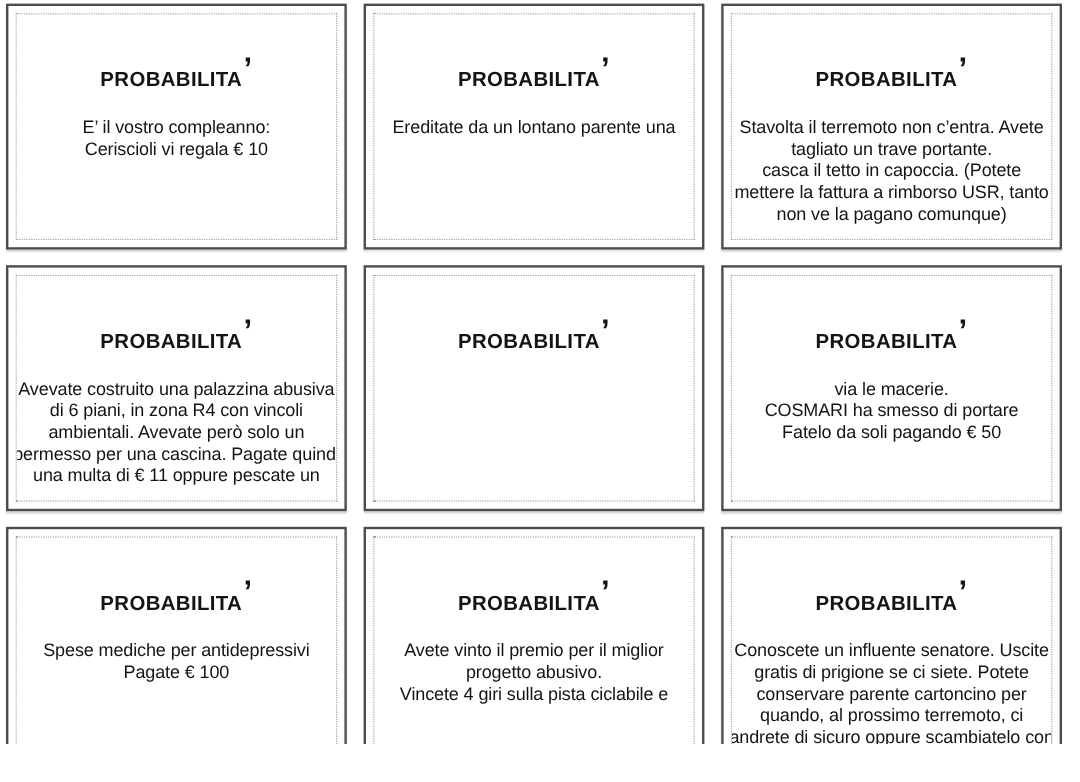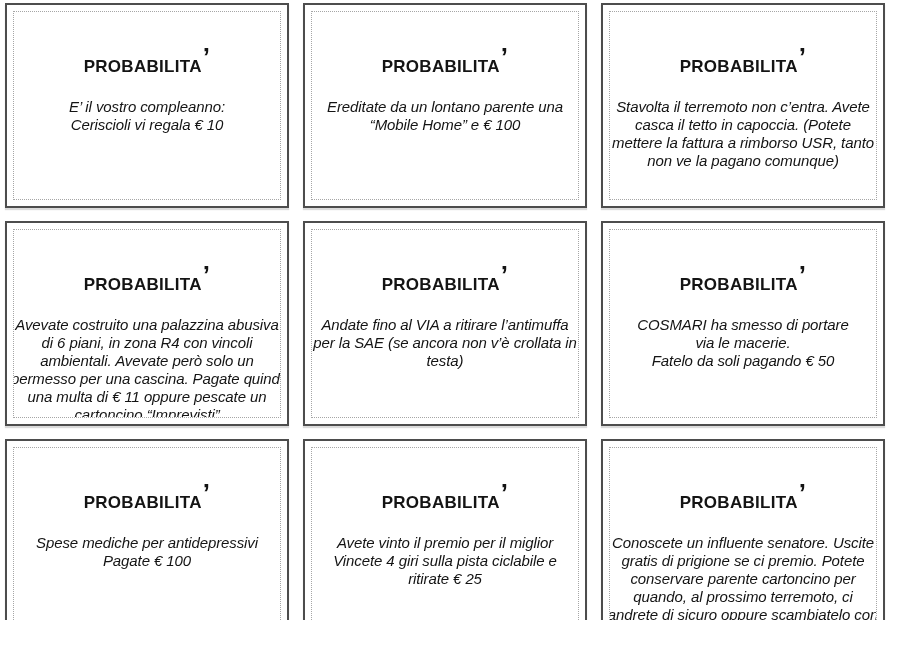--- a/index.html
+++ b/index.html
@@ -47,21 +47,20 @@
   }
   .title-apostrophe {
     display: inline-block;
     font-size: 26px;
     line-height: 10px;
     vertical-align: 6px;
     margin-left: 1px;
   }
   .card-body {
     margin-top: 21px;
-    font-style: italic;
     font-size: 15px;
     line-height: 18px;
     letter-spacing: -0.1px;
     color: #141414;
   }
   .body-line {
     display: flex;
     justify-content: center;
     white-space: nowrap;
   }
@@ -78,100 +77,94 @@
           <div class="body-line">Ceriscioli vi regala € 10</div>
         </div>
     </div>
   </div>
 
   <div class="card">
     <div class="card-inner">
       <div class="card-title"><span class="title-text">PROBABILITA</span><span class="title-apostrophe">’</span></div>
       <div class="card-body">
           <div class="body-line">Ereditate da un lontano parente una</div>
-          <div class="body-line">“Mobile Home” e € 100</div>
         </div>
     </div>
   </div>
 
   <div class="card">
     <div class="card-inner">
       <div class="card-title"><span class="title-text">PROBABILITA</span><span class="title-apostrophe">’</span></div>
       <div class="card-body">
           <div class="body-line">Stavolta il terremoto non c’entra. Avete</div>
+          <div class="body-line">tagliato un trave portante.</div>
           <div class="body-line">casca il tetto in capoccia. (Potete</div>
           <div class="body-line">mettere la fattura a rimborso USR, tanto</div>
           <div class="body-line">non ve la pagano comunque)</div>
         </div>
     </div>
   </div>
 
   <div class="card">
     <div class="card-inner">
       <div class="card-title"><span class="title-text">PROBABILITA</span><span class="title-apostrophe">’</span></div>
       <div class="card-body">
           <div class="body-line">Avevate costruito una palazzina abusiva</div>
           <div class="body-line">di 6 piani, in zona R4 con vincoli</div>
           <div class="body-line">ambientali. Avevate però solo un</div>
           <div class="body-line">permesso per una cascina. Pagate quindi</div>
           <div class="body-line">una multa di € 11 oppure pescate un</div>
-          <div class="body-line">cartoncino “Imprevisti”</div>
         </div>
     </div>
   </div>
 
   <div class="card">
     <div class="card-inner">
       <div class="card-title"><span class="title-text">PROBABILITA</span><span class="title-apostrophe">’</span></div>
-      <div class="card-body">
-          <div class="body-line">Andate fino al VIA a ritirare l’antimuffa</div>
-          <div class="body-line">per la SAE (se ancora non v’è crollata in</div>
-          <div class="body-line">testa)</div>
-        </div>
     </div>
   </div>
 
   <div class="card">
     <div class="card-inner">
       <div class="card-title"><span class="title-text">PROBABILITA</span><span class="title-apostrophe">’</span></div>
       <div class="card-body">
+          <div class="body-line">via le macerie.</div>
           <div class="body-line">COSMARI ha smesso di portare</div>
-          <div class="body-line">via le macerie.</div>
           <div class="body-line">Fatelo da soli pagando € 50</div>
         </div>
     </div>
   </div>
 
   <div class="card">
     <div class="card-inner">
       <div class="card-title"><span class="title-text">PROBABILITA</span><span class="title-apostrophe">’</span></div>
       <div class="card-body">
           <div class="body-line">Spese mediche per antidepressivi</div>
           <div class="body-line">Pagate € 100</div>
         </div>
     </div>
   </div>
 
   <div class="card">
     <div class="card-inner">
       <div class="card-title"><span class="title-text">PROBABILITA</span><span class="title-apostrophe">’</span></div>
       <div class="card-body">
           <div class="body-line">Avete vinto il premio per il miglior</div>
+          <div class="body-line">progetto abusivo.</div>
           <div class="body-line">Vincete 4 giri sulla pista ciclabile e</div>
-          <div class="body-line">ritirate € 25</div>
         </div>
     </div>
   </div>
 
   <div class="card">
     <div class="card-inner">
       <div class="card-title"><span class="title-text">PROBABILITA</span><span class="title-apostrophe">’</span></div>
       <div class="card-body">
           <div class="body-line">Conoscete un influente senatore. Uscite</div>
-          <div class="body-line">gratis di prigione se ci premio. Potete</div>
+          <div class="body-line">gratis di prigione se ci siete. Potete</div>
           <div class="body-line">conservare parente cartoncino per</div>
           <div class="body-line">quando, al prossimo terremoto, ci</div>
           <div class="body-line">andrete di sicuro oppure scambiatelo con</div>
           <div class="body-line">un antimuffa per la SAE</div>
         </div>
     </div>
   </div>
 </div>
 
 </body></html>

